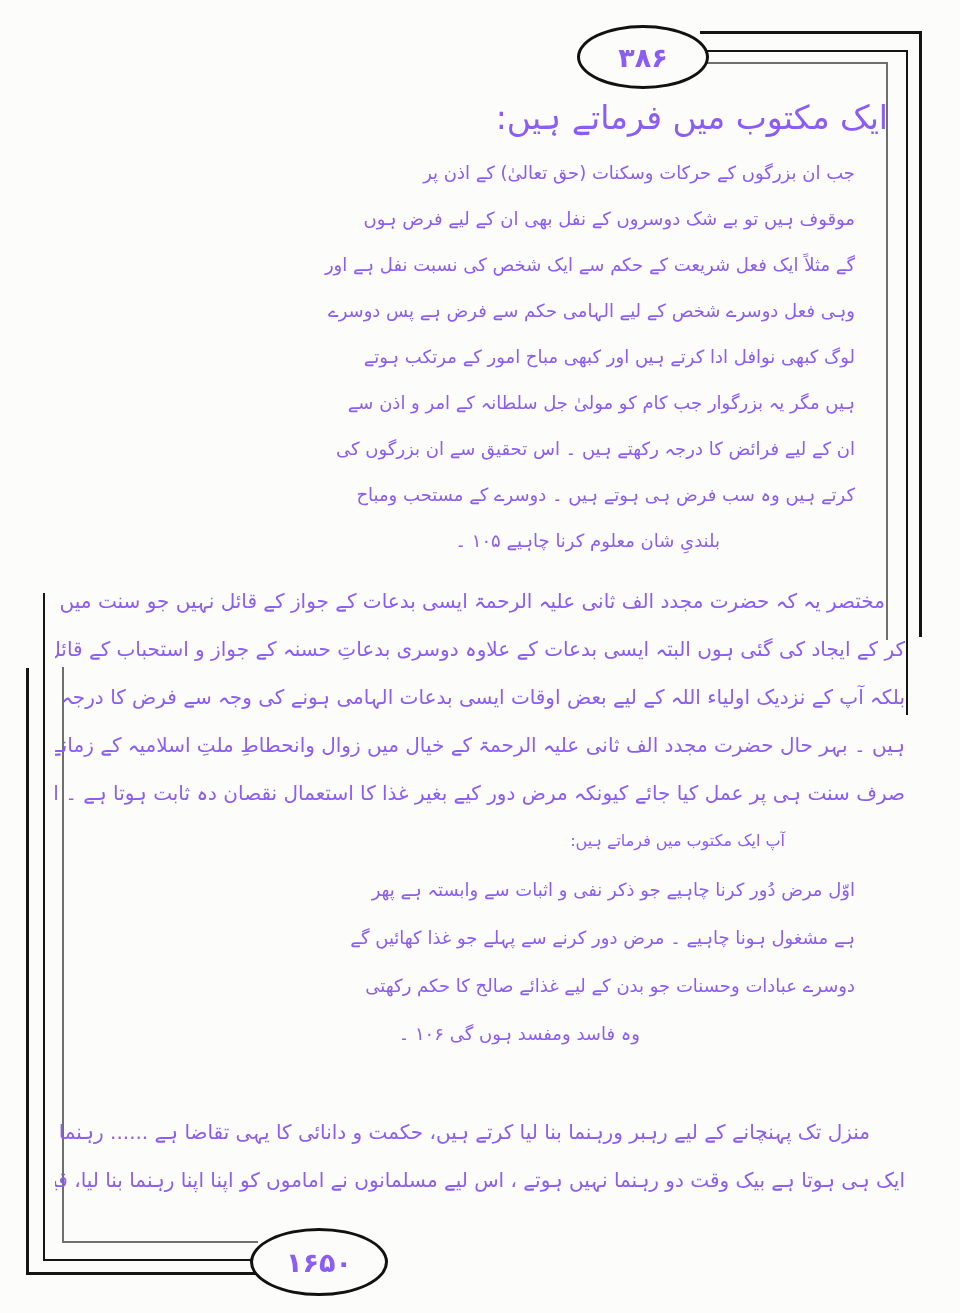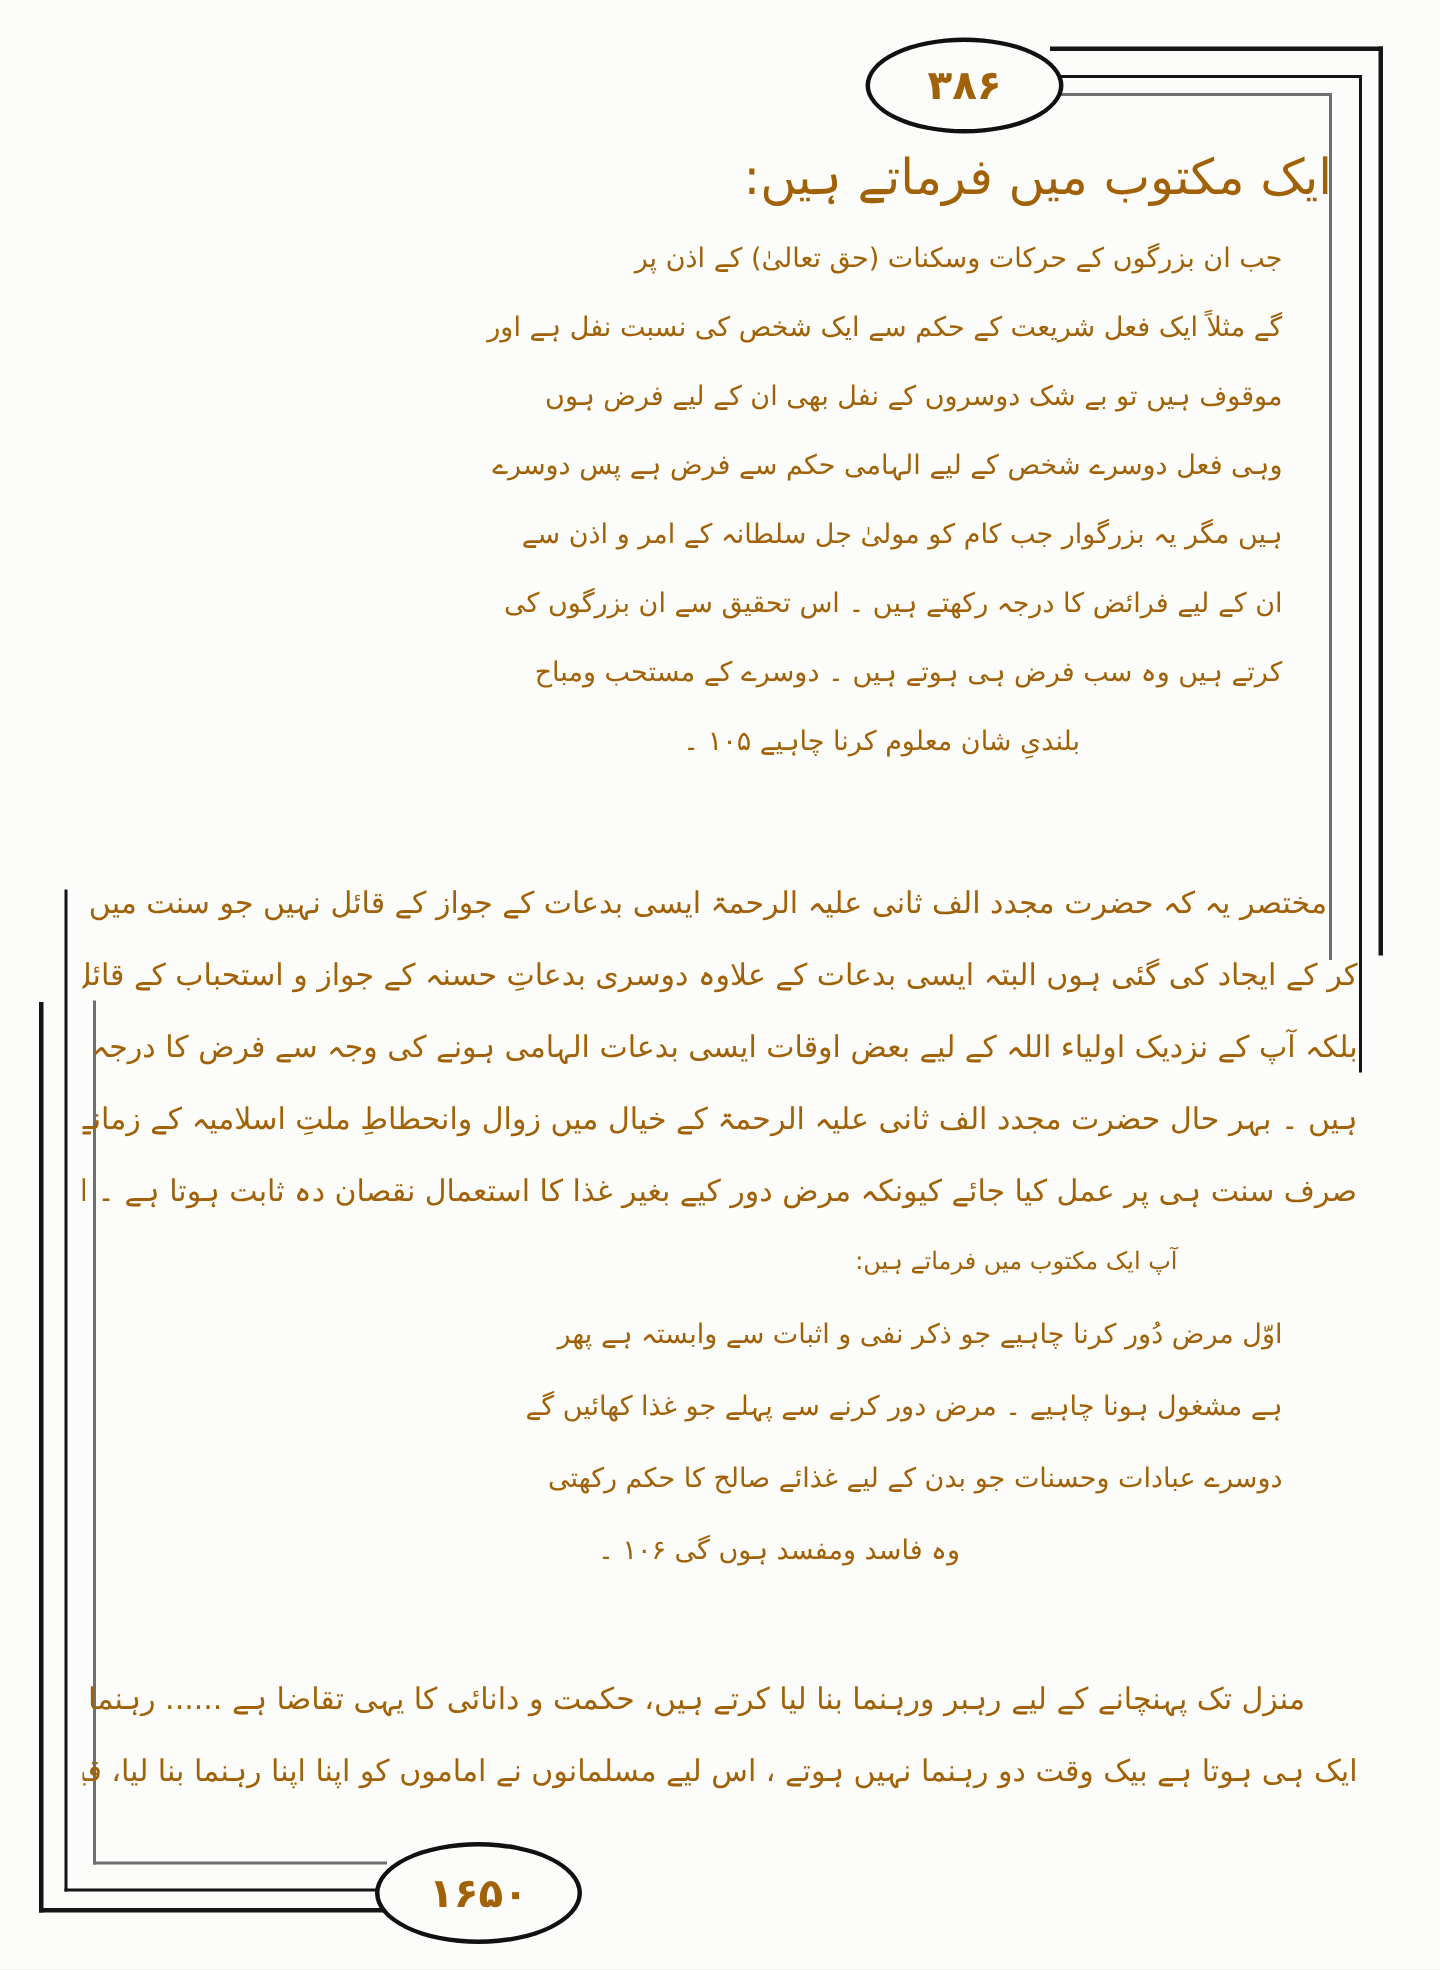--- a/index.html
+++ b/index.html
@@ -2,21 +2,21 @@
 <html lang="ur" dir="rtl"><head>
 <meta charset="utf-8">
 <style>
   html,body{margin:0;padding:0;background:#e8e8e6;}
   .page{
     position:relative;
     width:960px;height:1313px;
     margin:0 auto;
     background:#fcfcfa;
     font-family:"DejaVu Sans",sans-serif;
-    color:#a16207;
+    color:#8b5cf6;
     overflow:hidden;
   }
   
   .orn{position:absolute;background:#151515;}
   .orn.grey{background:#6f6f6f;}
   
   .oval{
     position:absolute;
     border:3px solid #111;
     border-radius:50%;
@@ -73,23 +73,24 @@
   <div class="orn grey" style="left:62px;top:1241px;width:196px;height:2px;"></div>
 
   <div class="oval" style="left:250px;top:1228px;width:132px;height:62px;">
     <span>۱۶۵۰</span>
   </div>
 
   <div class="intro" style="top:98px;right:72px;">ایک مکتوب میں فرماتے ہیں:</div>
 
   <div class="block q" style="top:150px;right:105px;width:660px;">
     <div class="tline">جب ان بزرگوں کے حرکات وسکنات (حق تعالیٰ) کے اذن پر</div>
+    <div class="tline">موقوف ہیں تو بے شک دوسروں کے نفل بھی ان کے لیے فرض ہوں</div>
     <div class="tline">گے مثلاً ایک فعل شریعت کے حکم سے ایک شخص کی نسبت نفل ہے اور</div>
-    <div class="tline">موقوف ہیں تو بے شک دوسروں کے نفل بھی ان کے لیے فرض ہوں</div>
     <div class="tline">وہی فعل دوسرے شخص کے لیے الہامی حکم سے فرض ہے پس دوسرے</div>
+    <div class="tline">لوگ کبھی نوافل ادا کرتے ہیں اور کبھی مباح امور کے مرتکب ہوتے</div>
     <div class="tline">ہیں مگر یہ بزرگوار جب کام کو مولیٰ جل سلطانہ کے امر و اذن سے</div>
     <div class="tline">ان کے لیے فرائض کا درجہ رکھتے ہیں ۔ اس تحقیق سے ان بزرگوں کی</div>
     <div class="tline">کرتے ہیں وہ سب فرض ہی ہوتے ہیں ۔ دوسرے کے مستحب ومباح</div>
     <div class="tline pad135">بلندیِ شان معلوم کرنا چاہیے ۱۰۵ ۔</div>
   </div>
 
   <div class="block p" style="top:577px;right:55px;left:55px;">
     <div class="tline indent">مختصر یہ کہ حضرت مجدد الف ثانی علیہ الرحمۃ ایسی بدعات کے جواز کے قائل نہیں جو سنت میں کمی بیشی</div>
     <div class="tline">کر کے ایجاد کی گئی ہوں البتہ ایسی بدعات کے علاوہ دوسری بدعاتِ حسنہ کے جواز و استحباب کے قائل ہیں</div>
     <div class="tline">بلکہ آپ کے نزدیک اولیاء اللہ کے لیے بعض اوقات ایسی بدعات الہامی ہونے کی وجہ سے فرض کا درجہ رکھتی</div>

